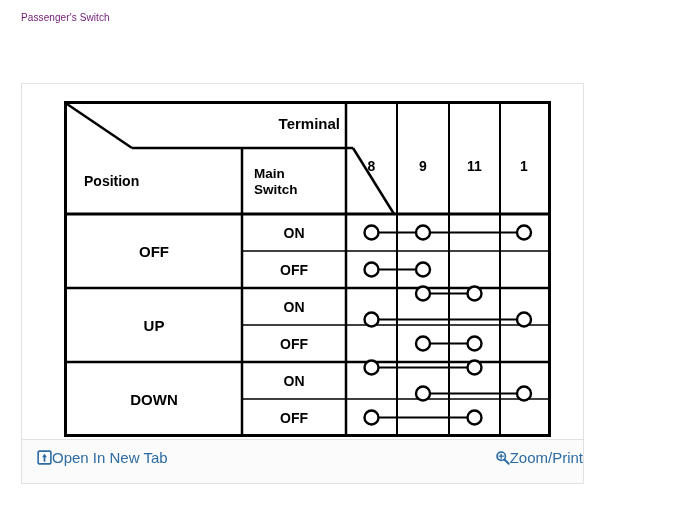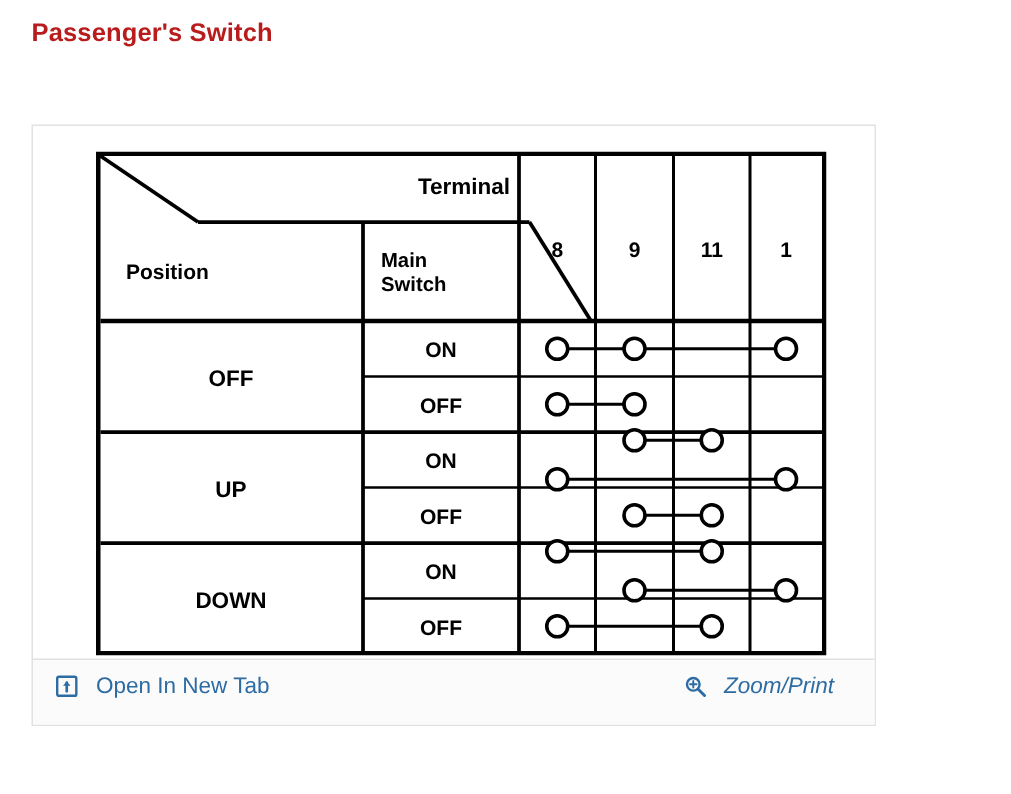--- a/index.html
+++ b/index.html
@@ -13,23 +13,23 @@
     font-family: "Liberation Sans", sans-serif;
     overflow: hidden;
     position: relative;
   }
 
   
   #page-title {
     position: absolute;
     left: 21px;
     top: 12px;
-    font-size: 17px;
-    font-weight: bold;
-    color: #b91c1c;
+    font-size: 10px;
+    font-weight: normal;
+    color: #701a75;
     letter-spacing: 0.1px;
   }
 
   
   #card {
     position: absolute;
     left: 21px;
     top: 83px;
     width: 563px;
     height: 401px;
@@ -70,29 +70,29 @@
     height: 44px;
     background: #fbfbfc;
     border-top: 1px solid #e2e2e2;
     box-sizing: border-box;
   }
   .act-link {
     position: absolute;
     top: 10px;
     display: flex;
     align-items: flex-end;
-    gap: 12px;
+    gap: 0;
     color: #2d6ca2;
     font-size: 15px;
     text-decoration: none;
     cursor: pointer;
     white-space: nowrap;
   }
   #open-new-tab-link { left: 15px; }
-  #zoom-print-link  { right: 27px; font-style: italic; }
+  #zoom-print-link  { right: 0; }
   .act-link .lbl { line-height: 1; }
   .act-icon { width: 15px; height: 15px; display: block; flex: 0 0 auto; }
 </style>
 </head>
 <body>
 
 <div id="page-title">Passenger's Switch</div>
 
 <div id="card">
 

